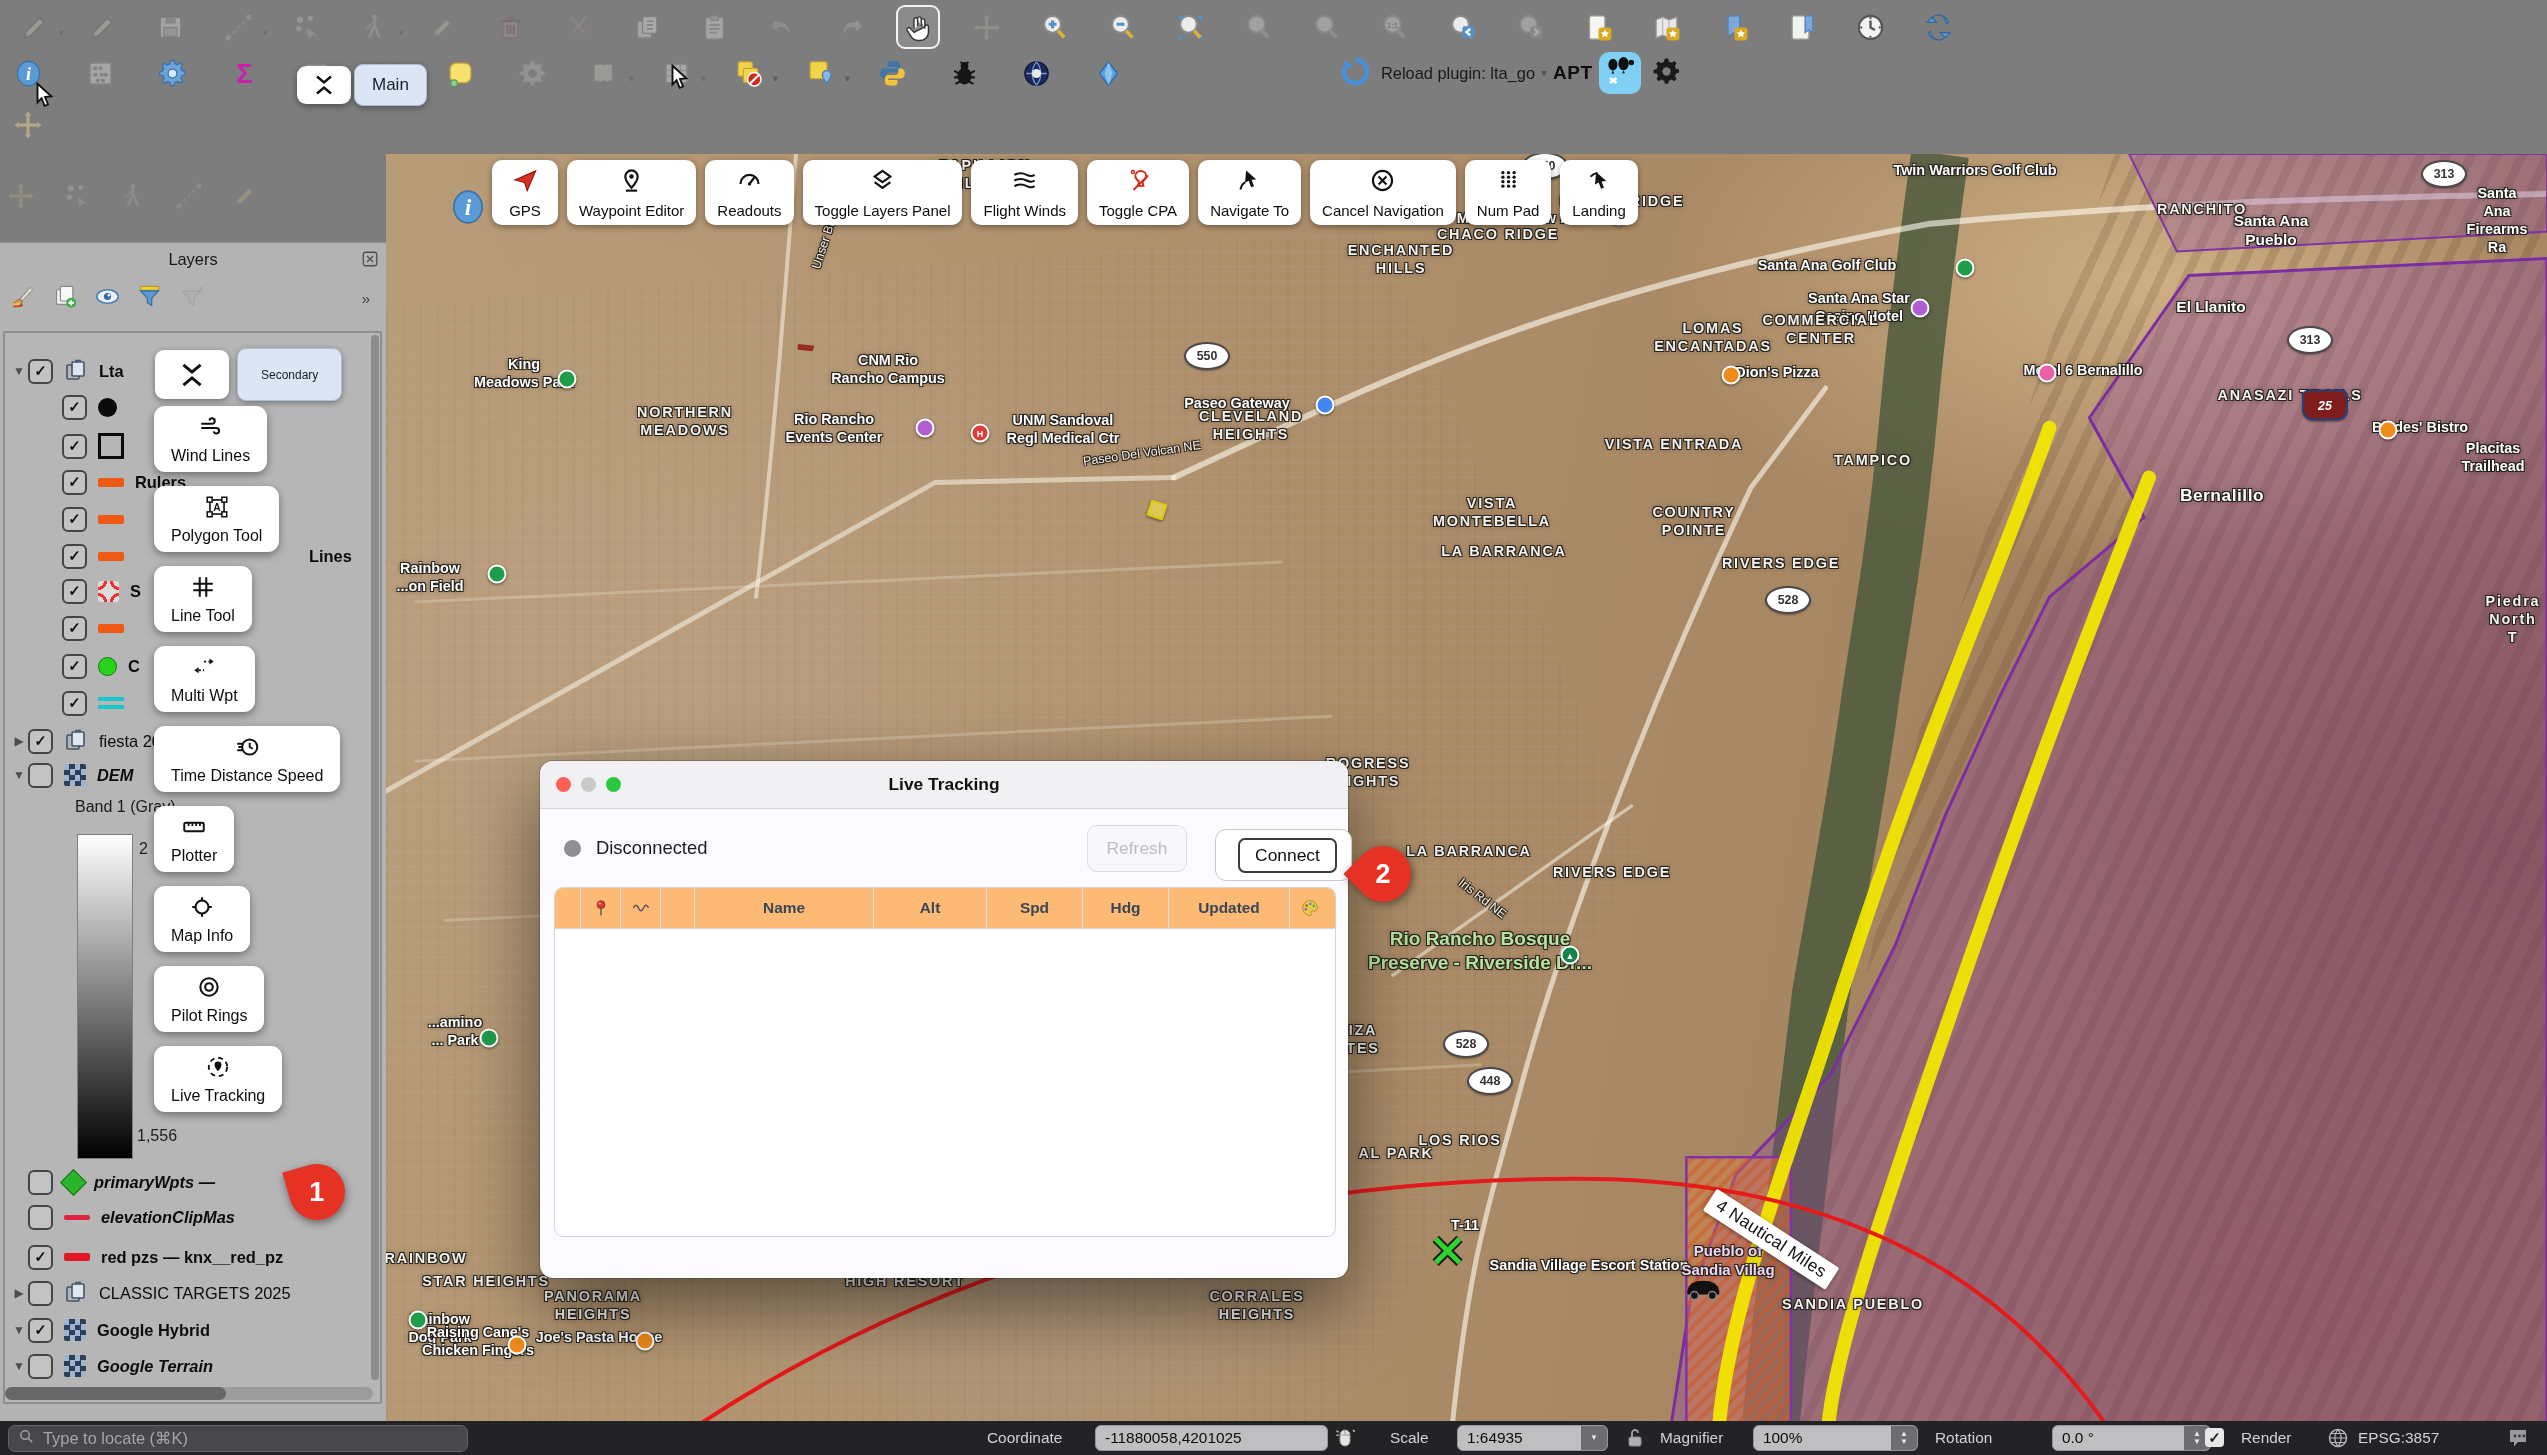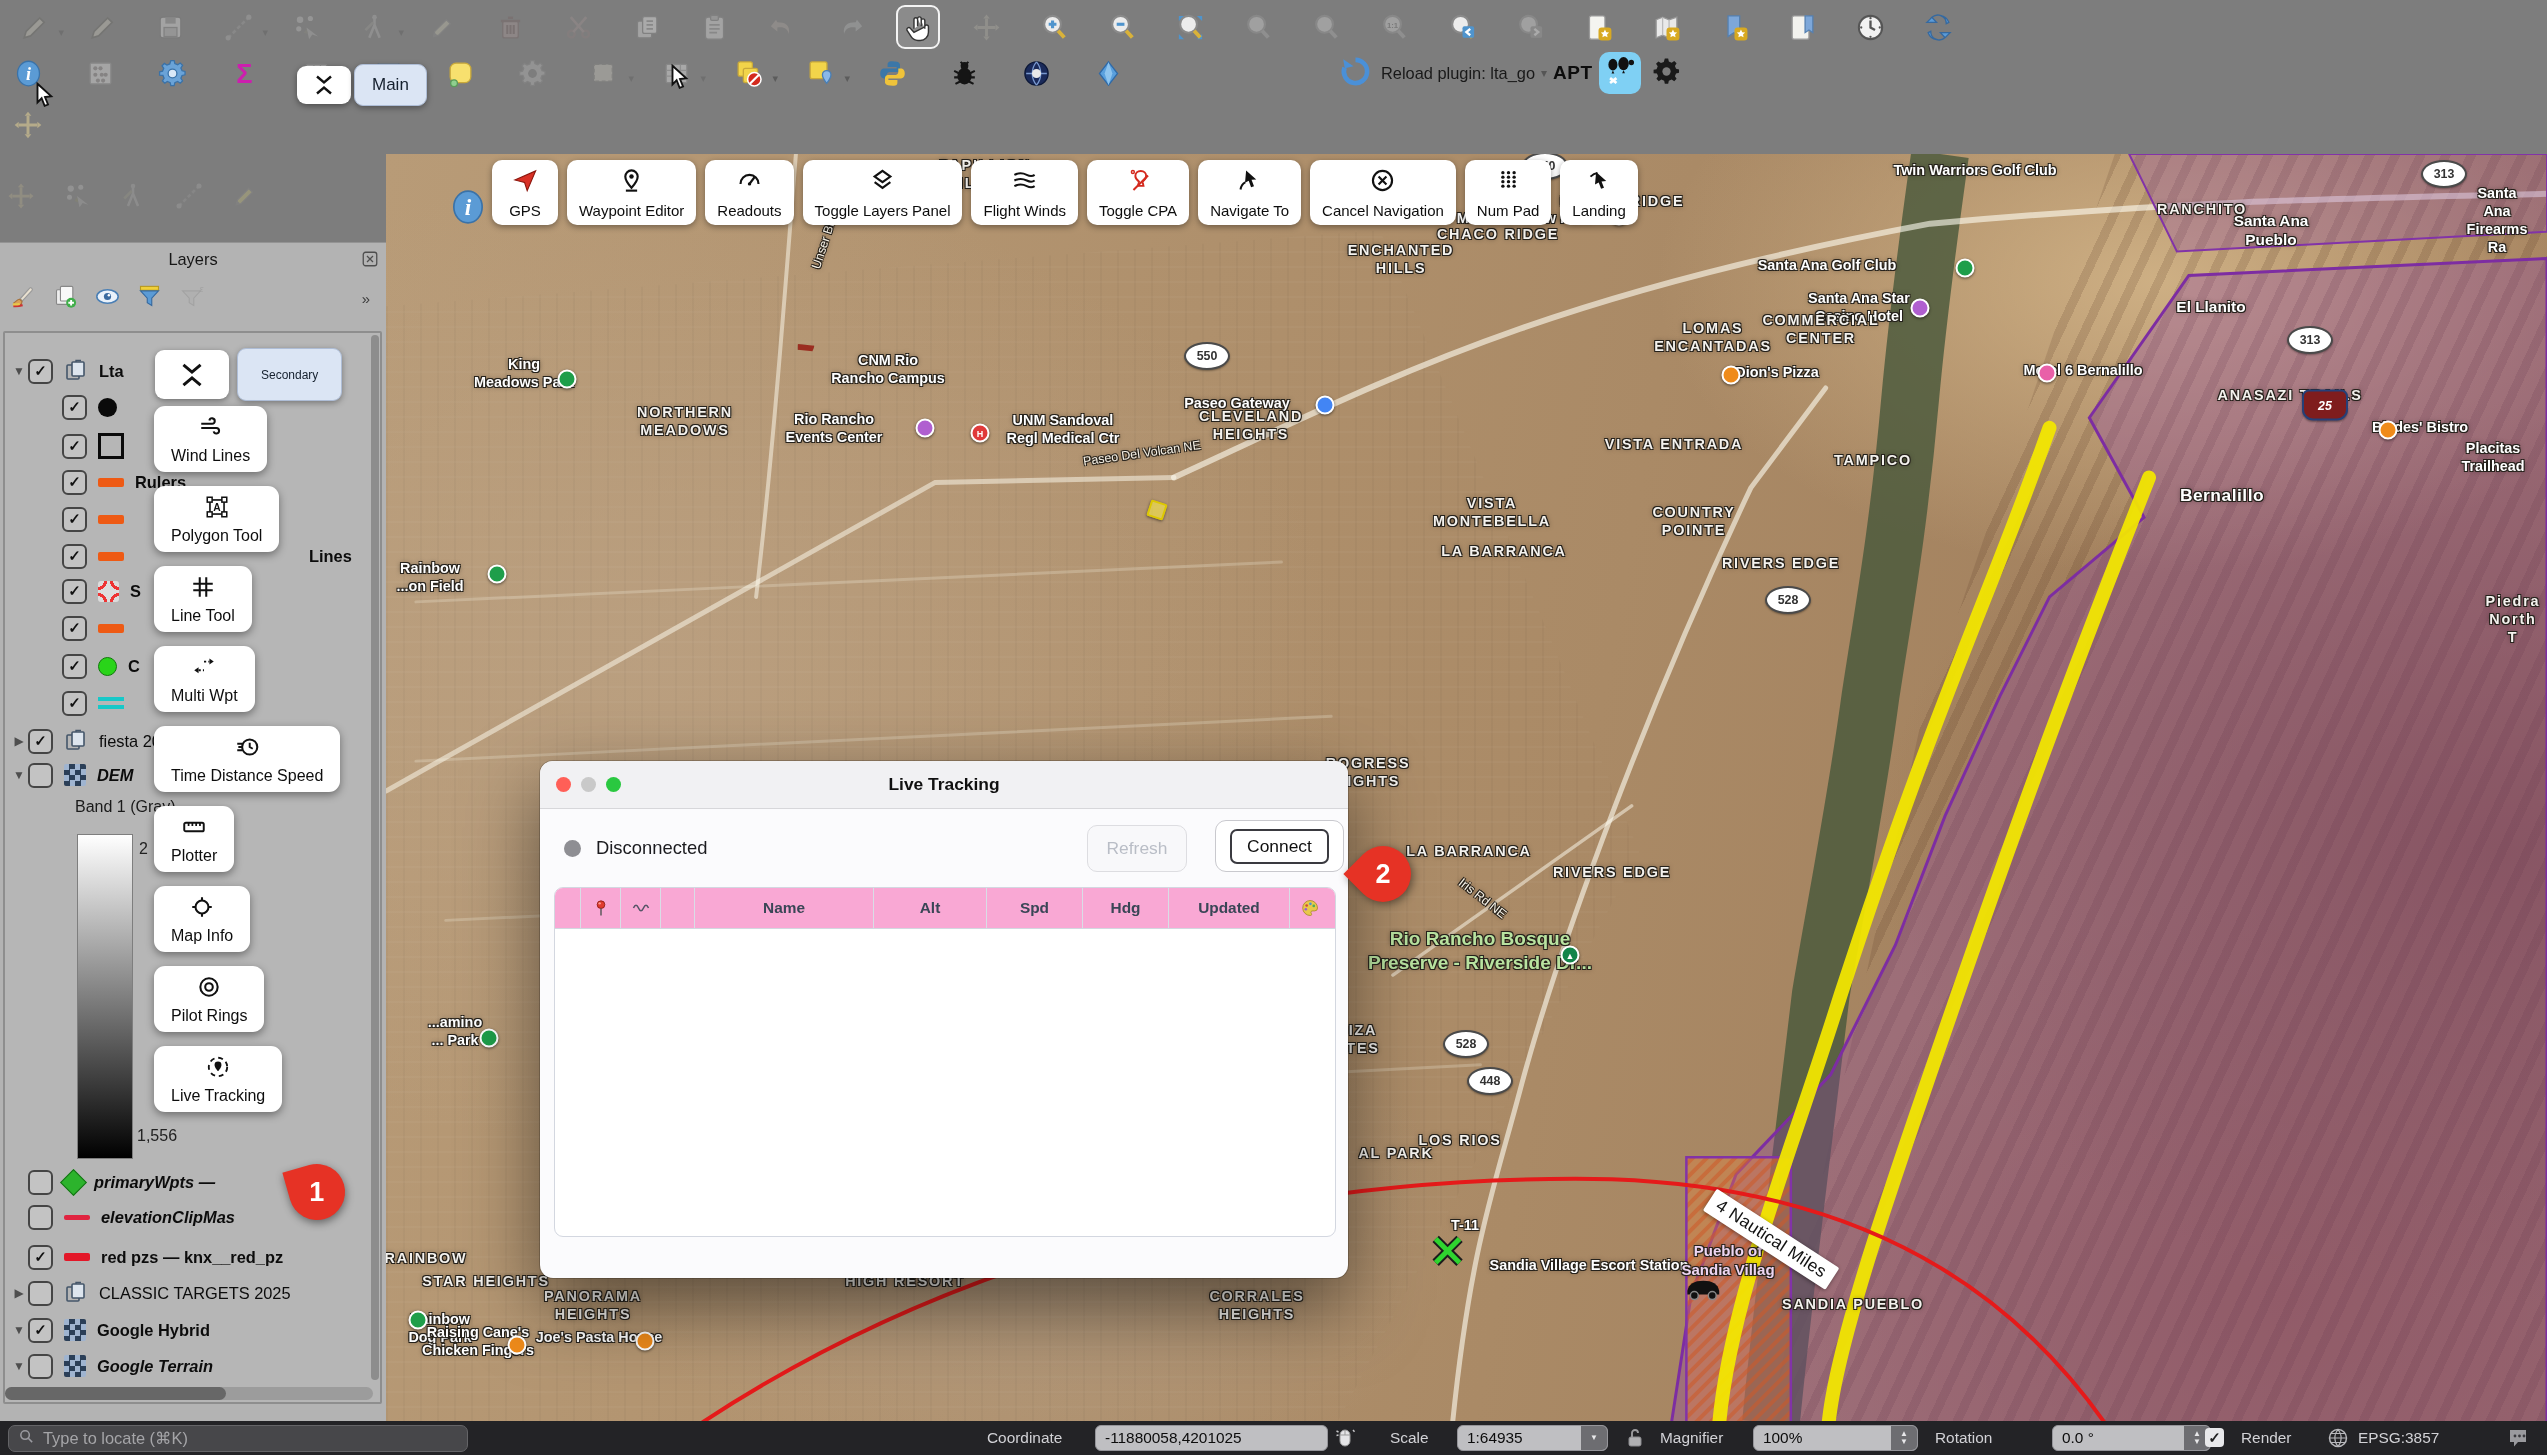--- a/index.html
+++ b/index.html
@@ -126,26 +126,26 @@
   .dlg-titlebar{height:47px;background:#f1f1f3;border-bottom:1px solid #d7d7da;border-radius:13px 13px 0 0;
                 display:flex;align-items:center;justify-content:center;position:relative;}
   .lights{position:absolute;left:16px;top:16px;display:flex;gap:10px;}
   .light{width:15px;height:15px;border-radius:50%;}
   .dlg-title{font-size:17.4px;font-weight:bold;color:#101010;}
   .dlg-status{position:absolute;left:24px;top:76px;display:flex;align-items:center;gap:15px;}
   .sdot{width:17px;height:17px;border-radius:50%;background:#8e8e93;}
   .stext{font-size:18.4px;color:#1b1b1f;}
   .btn-refresh{position:absolute;left:547px;top:64px;width:98px;height:45px;border:1px solid #dddde1;border-radius:10px;
                background:#f8f8fa;color:#b9bdc6;font-size:17.4px;display:flex;align-items:center;justify-content:center;}
-  .btn-connect{position:absolute;left:675px;top:59px;width:127px;height:50px;border:1px solid #c9c9ce;border-radius:11px;
-               background:#fff;display:flex;align-items:center;justify-content:center;}
+  .btn-connect{position:absolute;left:675px;top:68px;width:127px;height:50px;border:1px solid #c9c9ce;border-radius:11px;
+               background:#fff;display:flex;align-items:center;justify-content:center;padding-left:8px;}
   .btn-connect .inner{border:2px solid #3a3a40;border-radius:7px;padding:5px 15px;font-size:17.4px;color:#0f0f0f;}
   .dlg-table{position:absolute;left:14px;top:126px;width:780px;height:348px;border:1px solid #d3d7e0;border-radius:9px;
              background:#fff;overflow:hidden;}
-  .thead{display:flex;height:40px;background:#f9a8d4;border-bottom:1px solid #d3d7e0;}
+  .thead{display:flex;height:40px;background:#fdba74;border-bottom:1px solid #d3d7e0;}
   .th{display:flex;align-items:center;justify-content:center;font-size:15.4px;color:#3a4656;font-weight:600;
       border-right:1px solid #d9dde6;height:100%;box-sizing:border-box;}
   .th:last-child{border-right:none;}
   .th svg{width:20px;height:20px;}
   .dlg-checks{position:absolute;left:22px;bottom:13px;display:flex;gap:36px;align-items:center;}
   .ckitem{display:flex;align-items:center;}
   .ck{width:22px;height:22px;border-radius:6px;background:#15689e;flex:none;}
   .cklbl{font-size:17.4px;color:#33404e;margin-left:10px;white-space:nowrap;}
   
   .badge{position:absolute;width:56px;height:56px;background:#e63225;border-radius:0 50% 50% 50%;display:flex;

